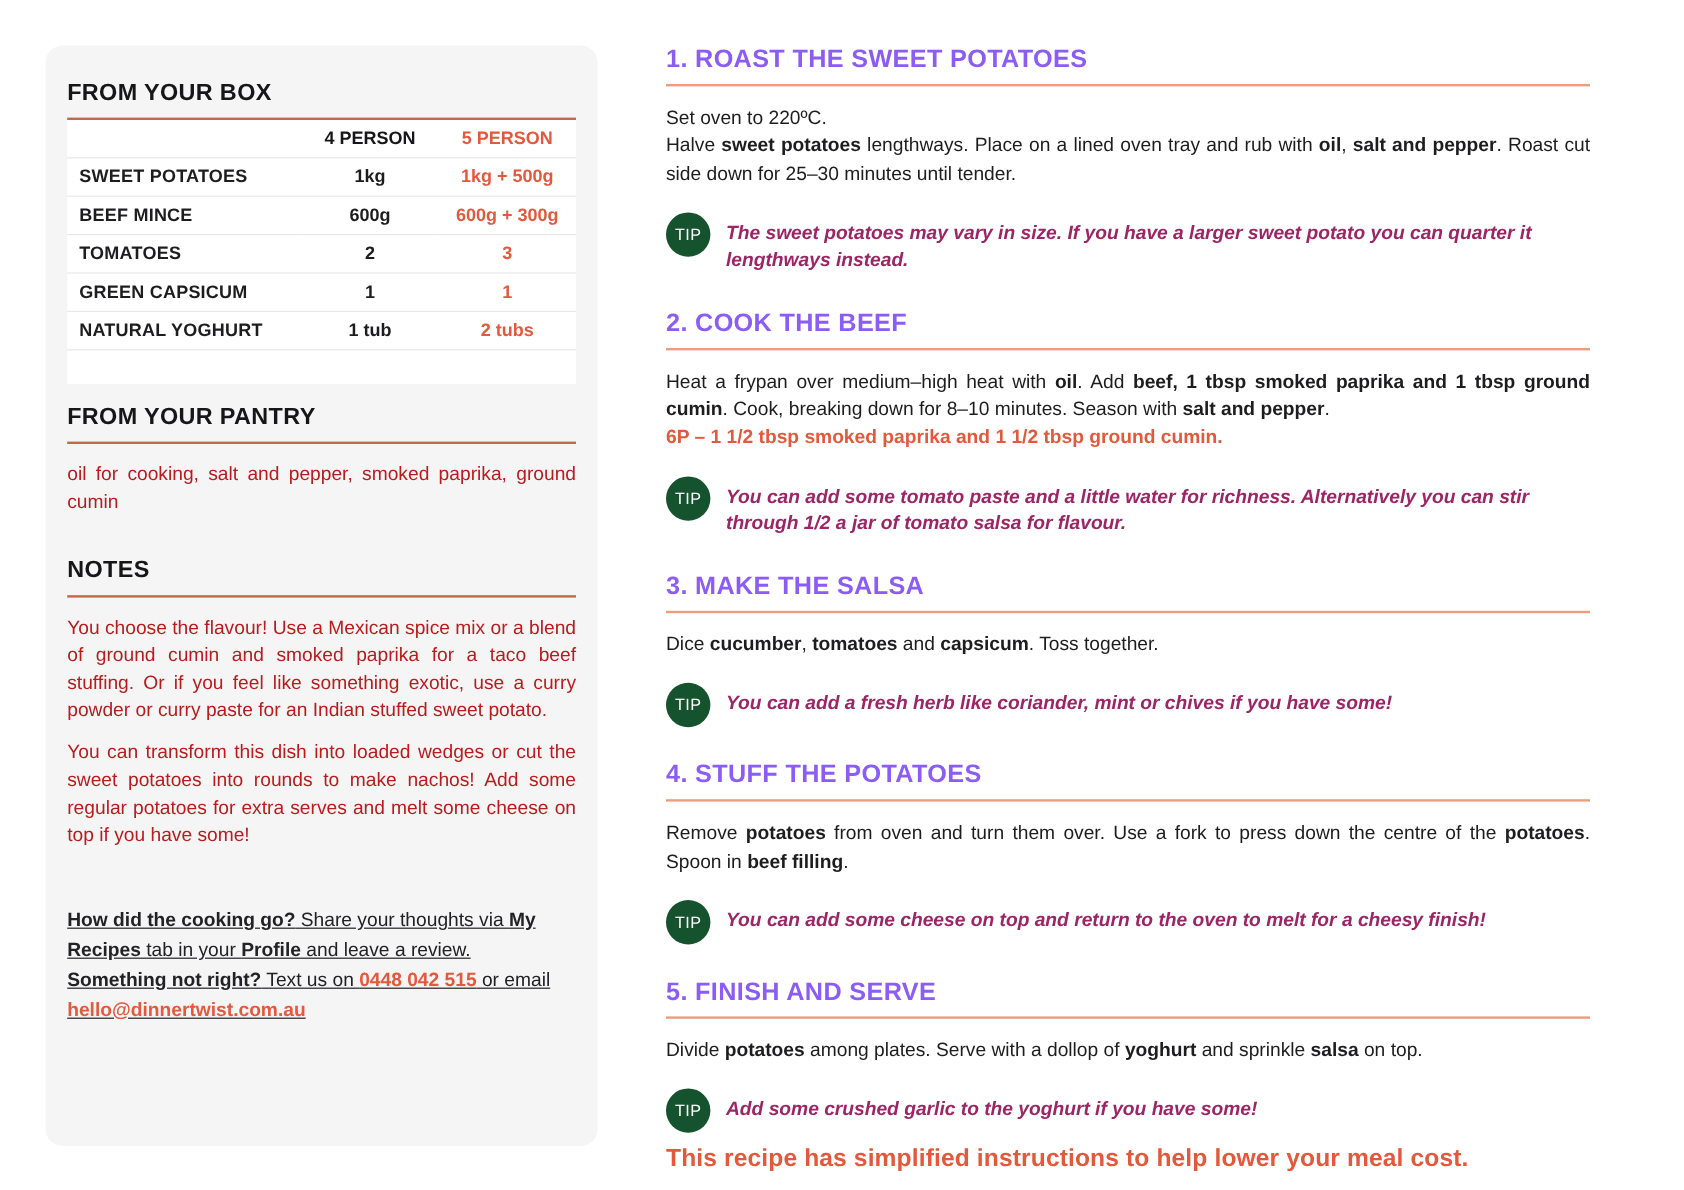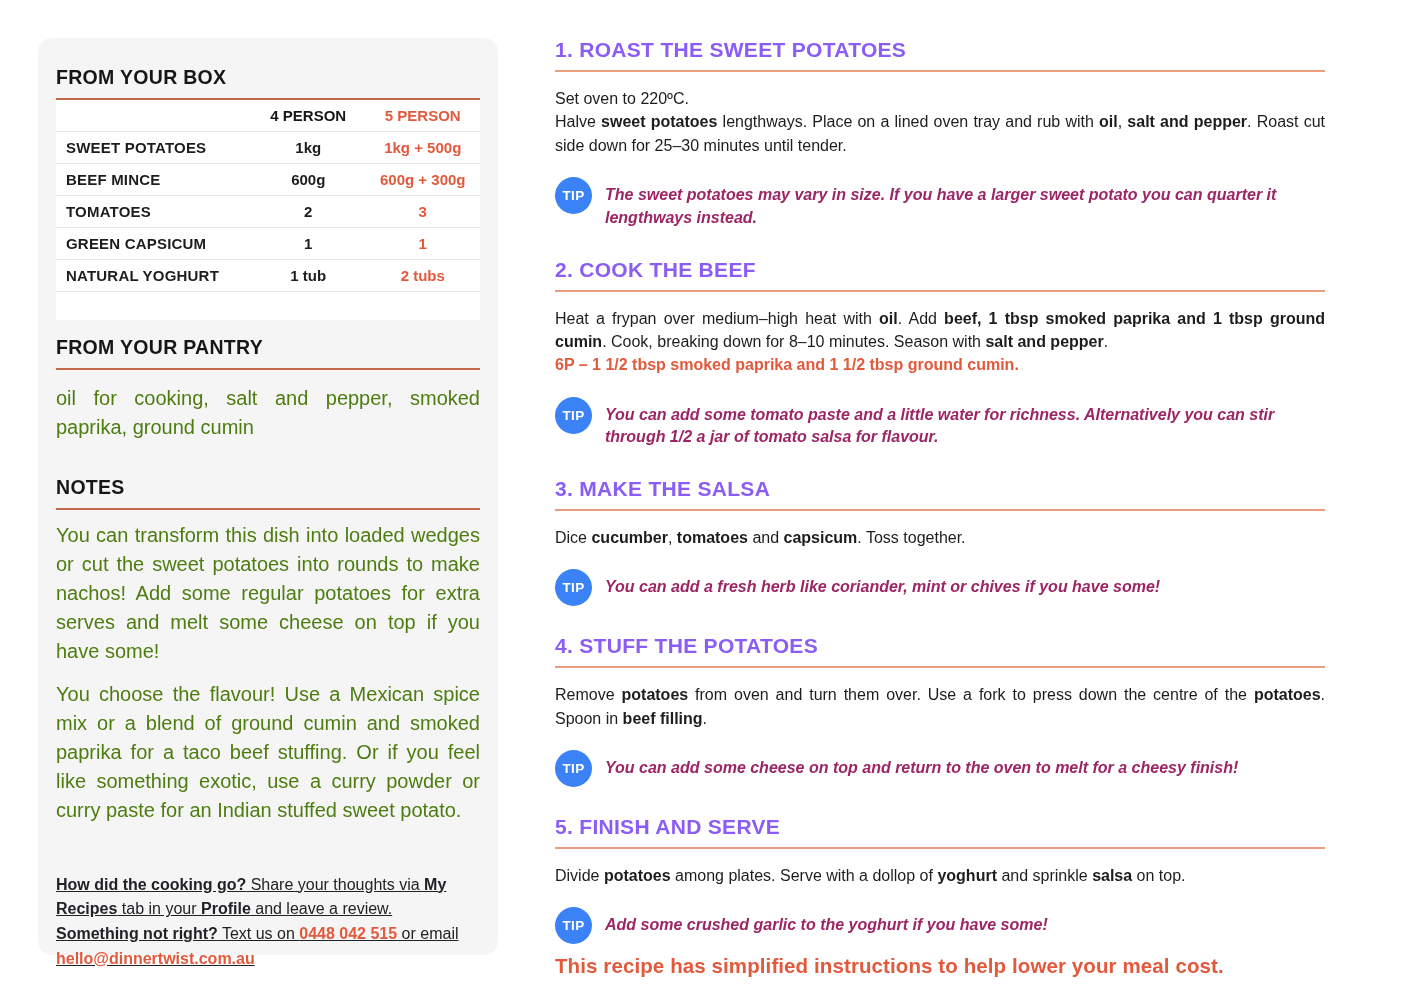--- a/index.html
+++ b/index.html
@@ -24,42 +24,42 @@
   .box-table th, .box-table td { padding:7px 4px; }
   .box-table .c-name { width:46%; text-align:left; font-weight:700; padding-left:10px; letter-spacing:.2px; }
   .box-table .c-p4   { width:27%; text-align:center; font-weight:700; }
   .box-table .c-p6   { width:27%; text-align:center; font-weight:700; color:#e2593c; }
   .box-table tr { border-bottom:1px solid #e8e8e8; }
   .box-table tr.spacer { border-bottom:none; }
   .box-table tr.spacer td { height:28px; padding:0; }
 
   .pantry-heading { margin-top:16px; }
   .panel-body {
-    margin-top:14px; font-size:20px; line-height:1.45; text-align:justify; color:#4d7c0f;
+    margin-top:14px; font-size:16px; line-height:1.45; text-align:justify; color:#b91c1c;
   }
   .notes-heading { margin-top:34px; }
   .notes-p2 { margin-top:11px; }
 
   .panel-footer { margin-top:48px; font-size:16px; line-height:1.55; color:#222226;text-decoration:underline; }
   .panel-footer p + p { margin-top:0; }
   .bold { font-weight:700; }
   .link { color:#e2593c; font-weight:700; text-decoration:none; cursor:pointer; }
 
   
   .steps { position:absolute; left:555px; top:38px; width:770px; }
   .step-title { color:#8b5cf6; font-size:21px; font-weight:700; letter-spacing:.3px; }
   .step-rule { height:2px; background:#ec9d7e; margin-top:8px; margin-bottom:15px; }
   .body-p { font-size:16px; line-height:1.46; text-align:justify; color:#1d1d1f; }
   .seg-b { font-weight:700; }
   .seg-accent { color:#e2593c; font-weight:700; }
 
   .tip { display:flex; align-items:flex-start; gap:13px; margin:20px 0 28px 0; }
   .tip-badge {
     flex:0 0 auto; width:37px; height:37px; border-radius:50%;
-    background:#3b82f6; color:#ffffff; font-weight:700; font-size:13.5px;
+    background:#14532d; color:#ffffff; font-weight:400; font-size:13.5px;
     display:flex; align-items:center; justify-content:center; letter-spacing:.3px;
   }
   .tip-text {
     color:#9c2565; font-weight:700; font-style:italic; font-size:16px;
     line-height:1.42; padding-top:7px; max-width:712px;
   }
   .footer-note {
     color:#e2593c; font-weight:700; font-size:20.5px; letter-spacing:.1px; margin-top:2px;
   }
 </style>
@@ -112,22 +112,22 @@
           </tr>
       </tbody>
     </table>
 
     <h2 class="panel-heading pantry-heading">FROM YOUR PANTRY</h2>
     <div class="panel-rule"></div>
     <p class="panel-body">oil for cooking, salt and pepper, smoked paprika, ground cumin</p>
 
     <h2 class="panel-heading notes-heading">NOTES</h2>
     <div class="panel-rule"></div>
+    <p class="panel-body">You choose the flavour! Use a Mexican spice mix or a blend of ground cumin and smoked paprika for a taco beef stuffing. Or if you feel like something exotic, use a curry powder or curry paste for an Indian stuffed sweet potato.</p>
     <p class="panel-body notes-p2">You can transform this dish into loaded wedges or cut the sweet potatoes into rounds to make nachos! Add some regular potatoes for extra serves and melt some cheese on top if you have some!</p>
-    <p class="panel-body">You choose the flavour! Use a Mexican spice mix or a blend of ground cumin and smoked paprika for a taco beef stuffing. Or if you feel like something exotic, use a curry powder or curry paste for an Indian stuffed sweet potato.</p>
 
     <div class="panel-footer">
       <p><span class="bold">How did the cooking go?</span><span> Share your thoughts via </span><span class="bold">My Recipes</span><span> tab in your </span><span class="bold">Profile</span><span> and leave a review.</span></p>
       <p><span class="bold">Something not right?</span><span> Text us on </span><span class="link">0448 042 515</span><span> or email </span><span class="link">hello@dinnertwist.com.au</span></p>
     </div>
 
   </aside>
 
   <main class="steps">
 

